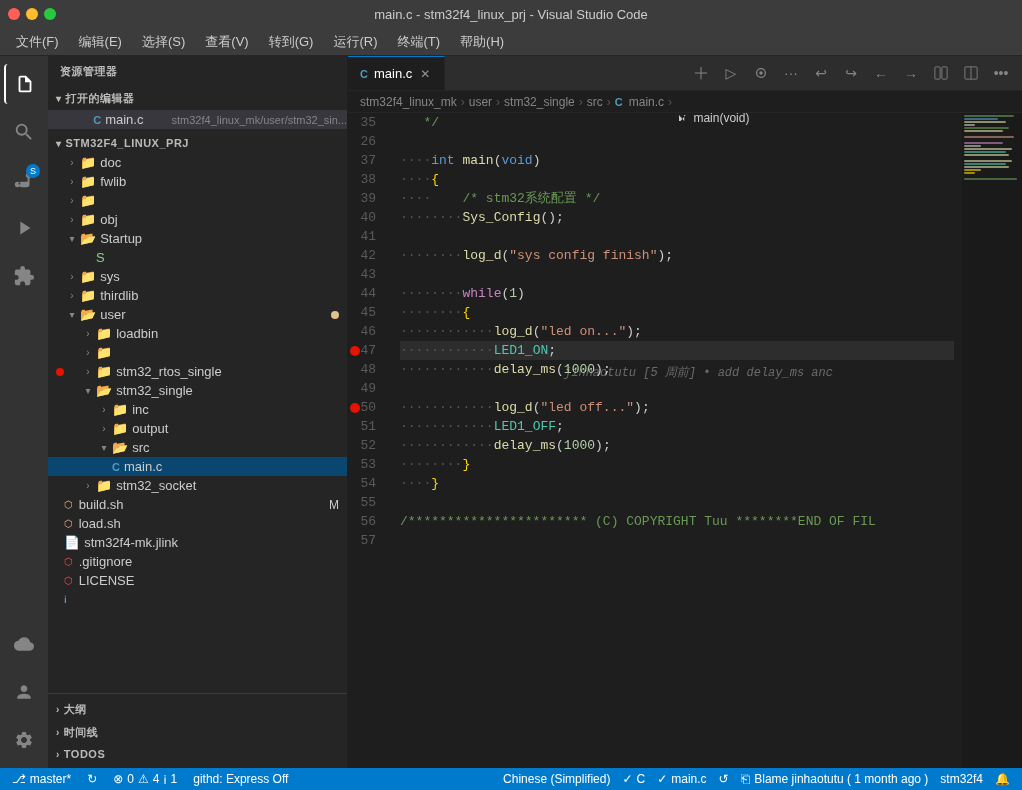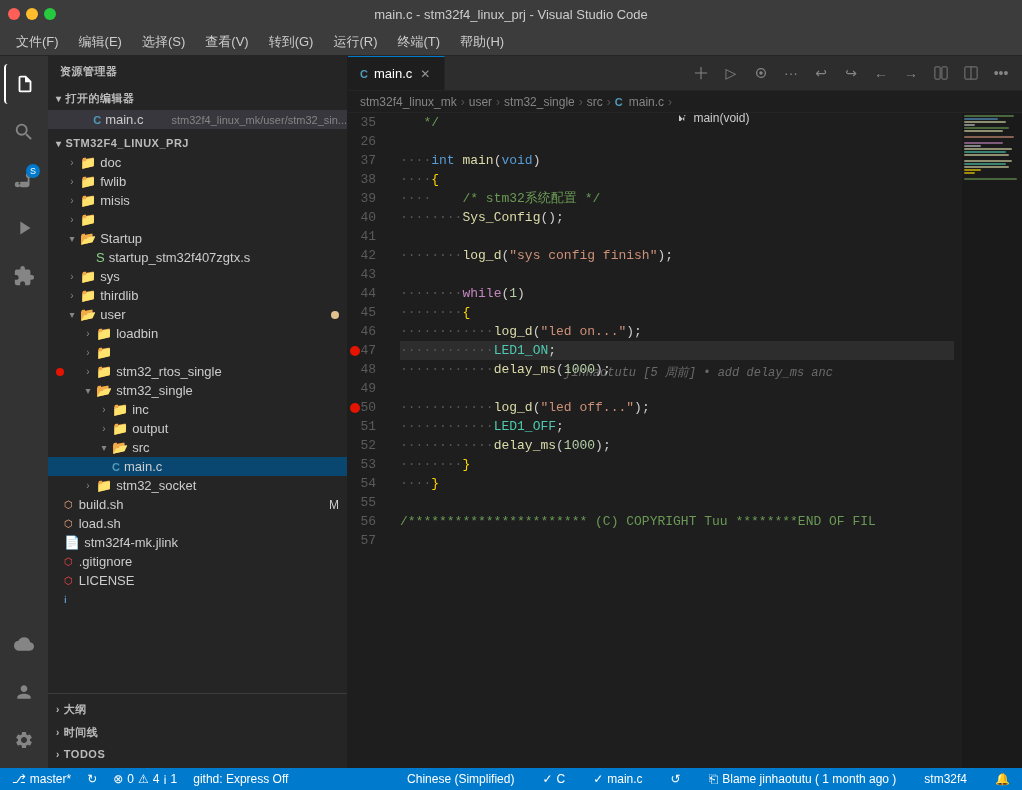--- a/index.html
+++ b/index.html
@@ -380,21 +380,21 @@
       font-size: 12px;
     }
     .status-left {
       display: flex;
       align-items: center;
       gap: 8px;
     }
     .status-right {
       margin-left: auto;
       display: flex;
-      gap: 20px;
+      gap: 4px;
     }
     .status-item {
       display: flex;
       align-items: center;
       gap: 4px;
       cursor: pointer;
       padding: 0 4px;
       height: 22px;
     }
   </style>
@@ -497,34 +497,33 @@
         <span class="tree-label">doc</span>
       </div>
       <div class="tree-item" style="padding-left:16px;">
         <span class="tree-arrow">›</span>
         <span class="tree-icon icon-folder">📁</span>
         <span class="tree-label">fwlib</span>
       </div>
       <div class="tree-item" style="padding-left:16px;">
         <span class="tree-arrow">›</span>
         <span class="tree-icon icon-folder">📁</span>
-        <span class="tree-label">misis</span>
-      </div>
-      <div class="tree-item" style="padding-left:16px;">
-        <span class="tree-arrow">›</span>
-        <span class="tree-icon icon-folder">📁</span>
+      </div>
+      <div class="tree-item" style="padding-left:16px;">
+        <span class="tree-arrow">›</span>
+        <span class="tree-icon icon-folder">📁</span>
+        <span class="tree-label">obj</span>
       </div>
       <div class="tree-item" style="padding-left:16px;">
         <span class="tree-arrow">▾</span>
         <span class="tree-icon icon-folder">📂</span>
         <span class="tree-label">Startup</span>
       </div>
       <div class="tree-item" style="padding-left:48px;">
         <span class="tree-icon" style="color:#89d185;margin-right:4px;">S</span>
-        <span class="tree-label">startup_stm32f407zgtx.s</span>
       </div>
       <div class="tree-item" style="padding-left:16px;">
         <span class="tree-arrow">›</span>
         <span class="tree-icon icon-folder">📁</span>
         <span class="tree-label">sys</span>
       </div>
       <div class="tree-item" style="padding-left:16px;">
         <span class="tree-arrow">›</span>
         <span class="tree-icon icon-folder">📁</span>
         <span class="tree-label">thirdlib</span>

